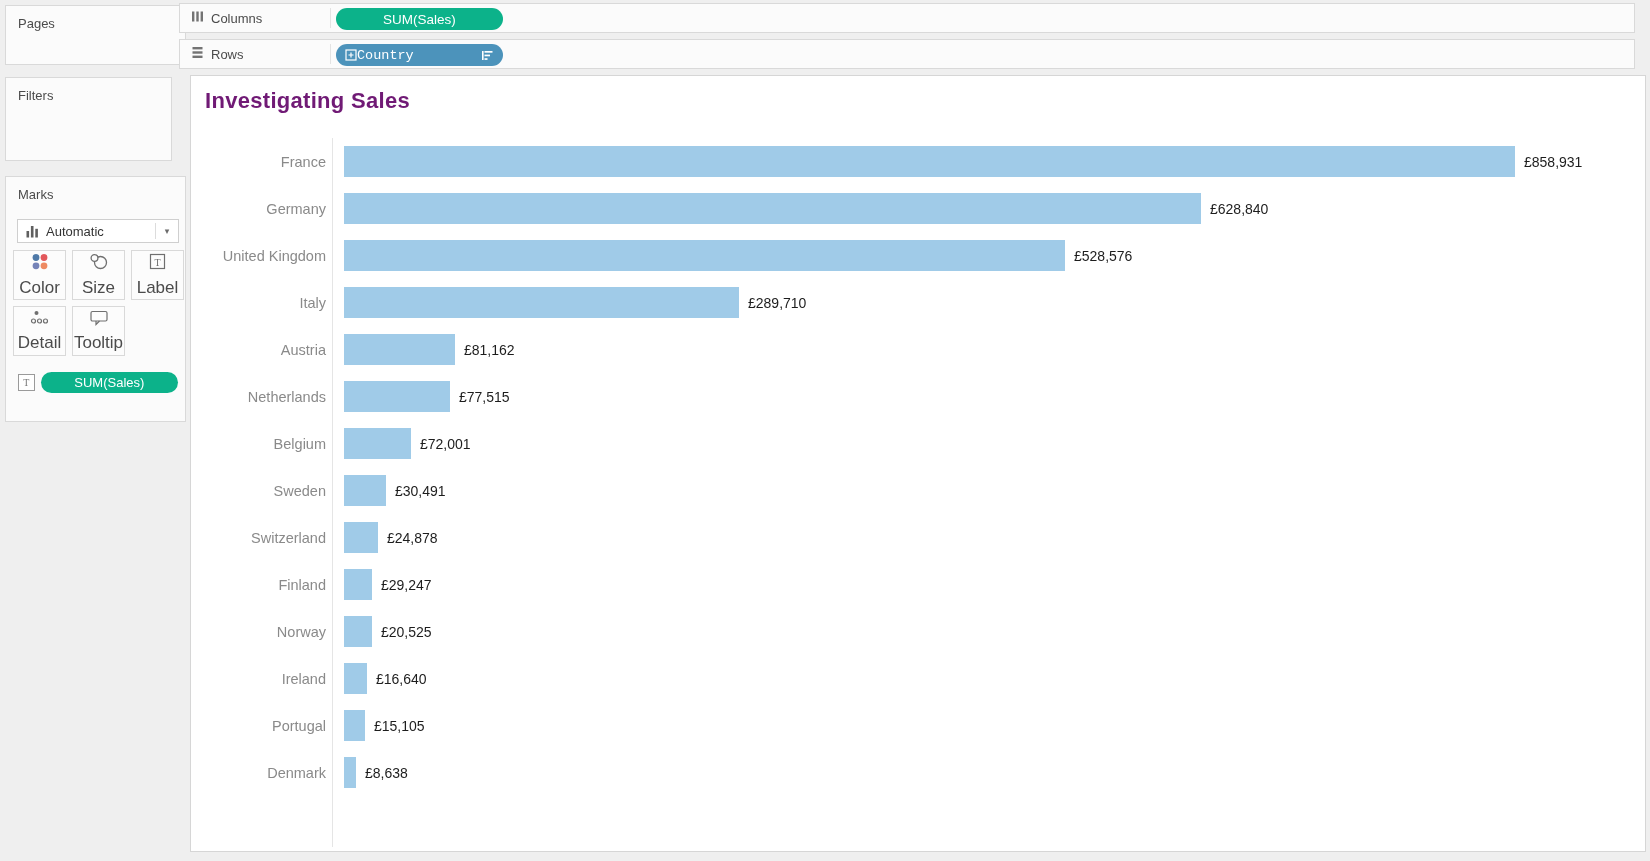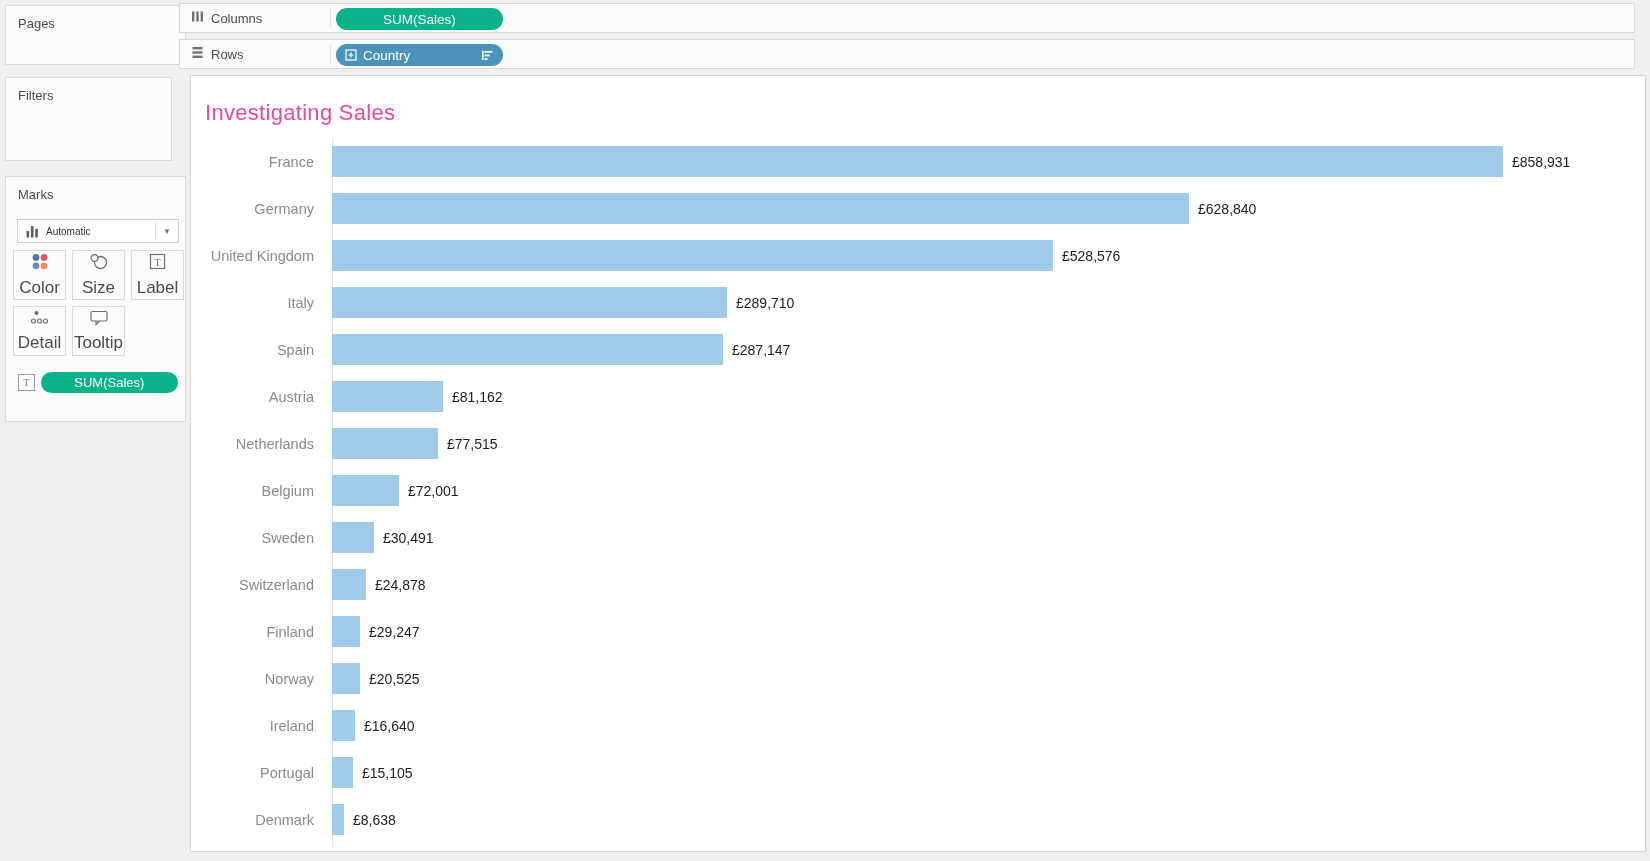--- a/index.html
+++ b/index.html
@@ -23,21 +23,21 @@
     margin:10px 0 0 12px;
     font-size:13px;
     color:#4b4b4b;
   }
   
   #mark-type-select {
     position:absolute; left:11px; top:42px; width:162px; height:24px;
     background:#ffffff; border:1px solid #cfcfcf;
     display:flex; align-items:center;
   }
-  #mark-type-label { margin-left:7px; font-size:10px; color:#333; flex:1; }
+  #mark-type-label { margin-left:7px; font-size:13px; color:#333; flex:1; }
   #mark-type-divider { width:1px; height:16px; background:#dcdcdc; }
   #mark-type-caret { width:22px; text-align:center; font-size:9px; color:#6b6b6b; }
   #mark-buttons {
     position:absolute; left:7px; top:73px; width:172px;
     display:flex; flex-wrap:wrap; gap:6px;
   }
   .mark-btn {
     width:53px; height:50px;
     background:#fcfcfc; border:1px solid #d9d9d9;
     display:flex; flex-direction:column; align-items:center; justify-content:center; gap:3px;
@@ -68,35 +68,35 @@
   #rows-shelf    { top:39px; }
   .shelf-icon { margin-left:11px; }
   .shelf-label { margin-left:7px; font-size:13px; color:#4b4b4b; }
   .shelf-divider { position:absolute; left:150px; top:4px; bottom:4px; width:1px; background:#e3e3e3; }
   .pill {
     position:absolute; left:156px; top:4px; width:167px; height:22px; border-radius:11px;
     color:#fff; font-size:13.5px; cursor:pointer;
     display:flex; align-items:center; justify-content:center;
   }
   #rows-pill { justify-content:flex-start; padding:0 9px; }
-  #rows-pill .pill-label { margin-left:6px; flex:1; }
+  #rows-pill .pill-label { margin-left:0; flex:1;font-family:Liberation Mono, monospace; }
   
   #chart-area {
     position:absolute; left:190px; top:75px; width:1456px; height:777px;
     background:#ffffff; border:1px solid #d6d6d6;
   }
   #chart-title {
-    position:absolute; left:14px; top:24px;
-    font-size:22px; font-weight:400; letter-spacing:0.3px; color:#ec4899;
+    position:absolute; left:14px; top:12px;
+    font-size:22px; font-weight:700; letter-spacing:0.3px; color:#701a75;
   }
   #axis-line {
     position:absolute; left:141px; top:62px; width:1px; height:709px;
     background:#e5e5e5;
   }
-  #bar-rows { position:absolute; left:0; top:62px; right:0; }
+  #bar-rows { position:absolute; left:0; top:62px; right:0;padding-left:12px; }
   .bar-row { height:47px; display:flex; align-items:center; }
   .cat-label {
     width:141px; padding-right:18px; flex:none;
     text-align:right; font-size:14.5px; color:#8a8a8a;
   }
   .bar { height:31px; flex:none; cursor:pointer; }
   .val-label { margin-left:9px; font-size:14px; color:#1d1d1d; white-space:nowrap; }
 </style>
 </head>
 <body>
@@ -243,25 +243,20 @@
         <div class="cat-label">United Kingdom</div>
         <div class="bar" style="width: 721px; background: rgb(160, 203, 232);"></div>
         <div class="val-label">£528,576</div>
       </div>
       <div class="bar-row">
         <div class="cat-label">Italy</div>
         <div class="bar" style="width: 395px; background: rgb(160, 203, 232);"></div>
         <div class="val-label">£289,710</div>
       </div>
       <div class="bar-row">
-        <div class="cat-label">Spain</div>
-        <div class="bar" style="width: 391px; background: rgb(160, 203, 232);"></div>
-        <div class="val-label">£287,147</div>
-      </div>
-      <div class="bar-row">
         <div class="cat-label">Austria</div>
         <div class="bar" style="width: 111px; background: rgb(160, 203, 232);"></div>
         <div class="val-label">£81,162</div>
       </div>
       <div class="bar-row">
         <div class="cat-label">Netherlands</div>
         <div class="bar" style="width: 106px; background: rgb(160, 203, 232);"></div>
         <div class="val-label">£77,515</div>
       </div>
       <div class="bar-row">

